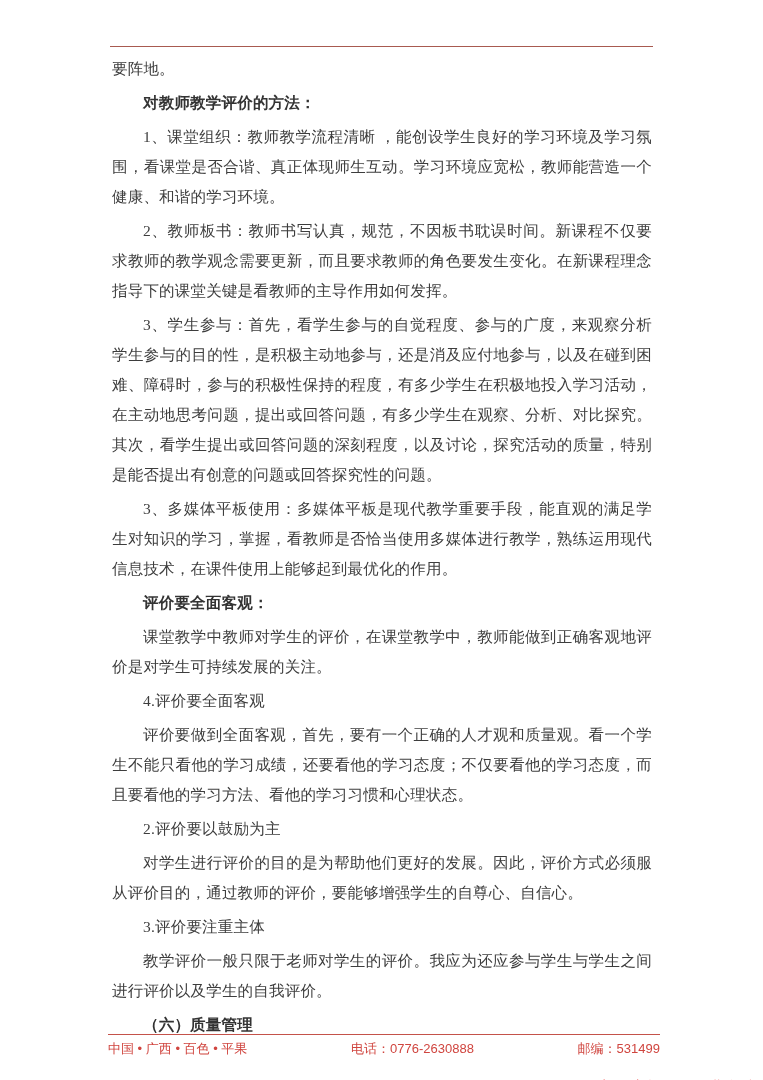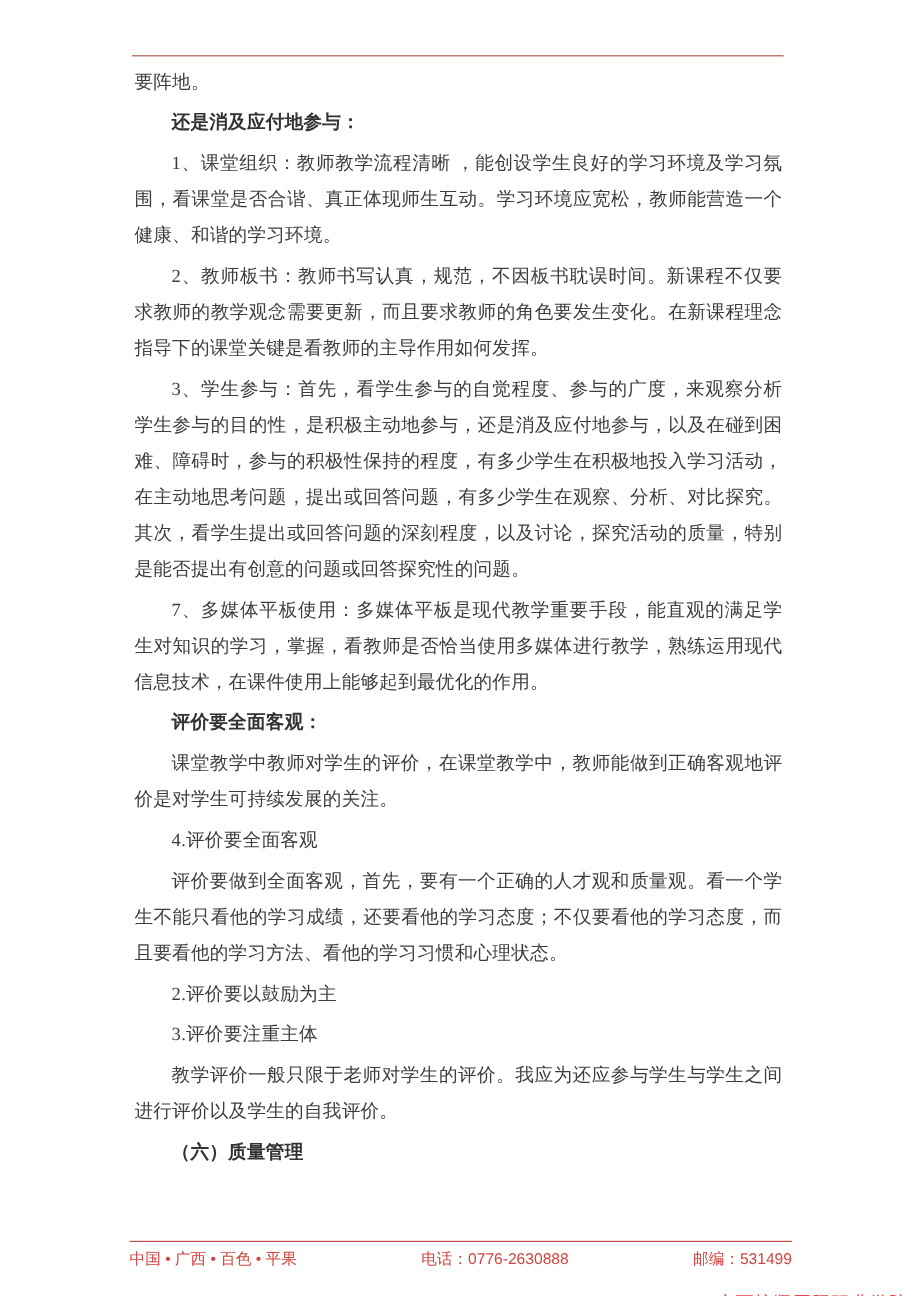--- a/index.html
+++ b/index.html
@@ -77,30 +77,31 @@
 </style>
 </head>
 <body>
 
 <div class="page">
 
   <div class="top-rule"></div>
 
   <div class="content">
     <p class="no-indent">要阵地。</p>
-    <p class="bold">还是消及应付地参与：</p>
+    <p class="bold">对教师教学评价的方法：</p>
     <p>1、课堂组织：教师教学流程清晰 ，能创设学生良好的学习环境及学习氛围，看课堂是否合谐、真正体现师生互动。学习环境应宽松，教师能营造一个健康、和谐的学习环境。</p>
     <p>2、教师板书：教师书写认真，规范，不因板书耽误时间。新课程不仅要求教师的教学观念需要更新，而且要求教师的角色要发生变化。在新课程理念指导下的课堂关键是看教师的主导作用如何发挥。</p>
     <p>3、学生参与：首先，看学生参与的自觉程度、参与的广度，来观察分析学生参与的目的性，是积极主动地参与，还是消及应付地参与，以及在碰到困难、障碍时，参与的积极性保持的程度，有多少学生在积极地投入学习活动，在主动地思考问题，提出或回答问题，有多少学生在观察、分析、对比探究。其次，看学生提出或回答问题的深刻程度，以及讨论，探究活动的质量，特别是能否提出有创意的问题或回答探究性的问题。</p>
-    <p>7、多媒体平板使用：多媒体平板是现代教学重要手段，能直观的满足学生对知识的学习，掌握，看教师是否恰当使用多媒体进行教学，熟练运用现代信息技术，在课件使用上能够起到最优化的作用。</p>
+    <p>3、多媒体平板使用：多媒体平板是现代教学重要手段，能直观的满足学生对知识的学习，掌握，看教师是否恰当使用多媒体进行教学，熟练运用现代信息技术，在课件使用上能够起到最优化的作用。</p>
     <p class="bold">评价要全面客观：</p>
     <p>课堂教学中教师对学生的评价，在课堂教学中，教师能做到正确客观地评价是对学生可持续发展的关注。</p>
     <p>4.评价要全面客观</p>
     <p>评价要做到全面客观，首先，要有一个正确的人才观和质量观。看一个学生不能只看他的学习成绩，还要看他的学习态度；不仅要看他的学习态度，而且要看他的学习方法、看他的学习习惯和心理状态。</p>
     <p>2.评价要以鼓励为主</p>
+    <p>对学生进行评价的目的是为帮助他们更好的发展。因此，评价方式必须服从评价目的，通过教师的评价，要能够增强学生的自尊心、自信心。</p>
     <p>3.评价要注重主体</p>
     <p>教学评价一般只限于老师对学生的评价。我应为还应参与学生与学生之间进行评价以及学生的自我评价。</p>
     <p class="bold">（六）质量管理</p>
   </div>
 
   <div class="footer-rule"></div>
 
   <div class="footer-row">
     <span>中国 • 广西 • 百色 • 平果</span>
     <span>

